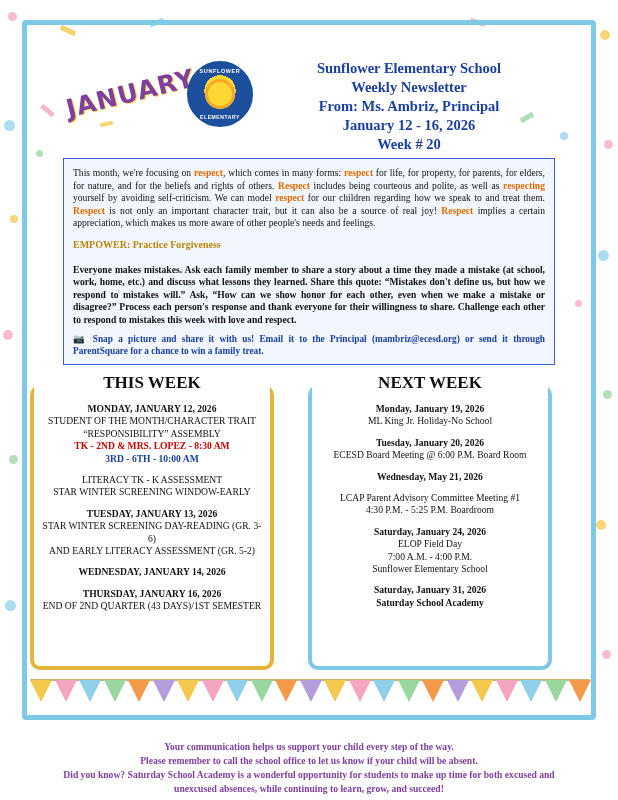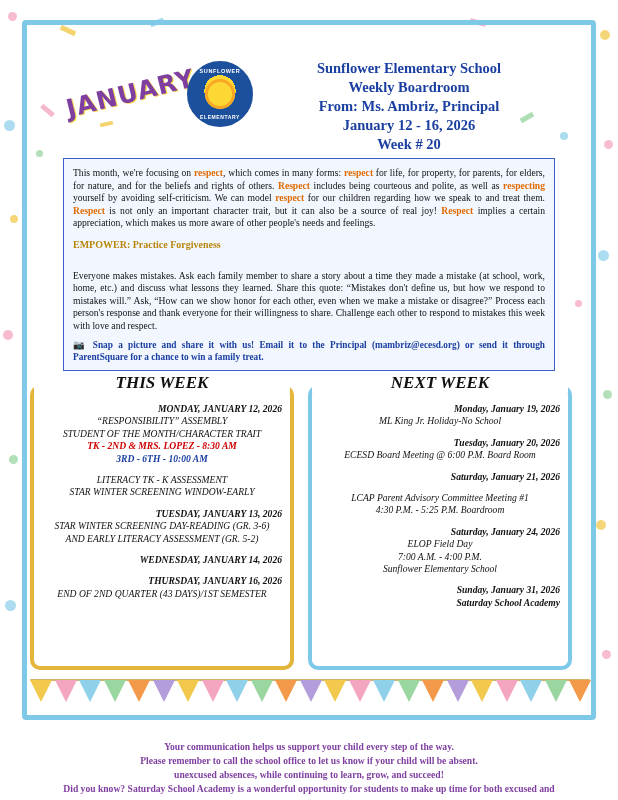--- a/index.html
+++ b/index.html
@@ -147,41 +147,41 @@
     color: #e06c00;
     font-weight: bold;
   }
   .empower-title {
     color: #b8860b;
     font-weight: bold;
     margin-top: 9px;
     font-size: 10px;
   }
   .empower-body {
-    margin-top: 18px;
+    margin-top: 12px;
+    font-weight: bold;
   }
   .snap-line {
     margin-top: 6px;
     color: #1a3fa0;
     font-weight: bold;
     font-size: 9.3px;
     line-height: 12px;
   }
 
   
   .col {
     position: absolute;
     top: 385px;
-    width: 264px;
+    width: 244px;
     height: 285px;
     border: 4px solid;
     border-radius: 10px;
     background: #ffffff;
     box-sizing: border-box;
-    font-style: italic;
   }
   .col-left { left: 30px; border-color: #e3b53a; }
   .col-right { left: 308px; border-color: #7ec9e8; }
   .col-title {
     position: absolute;
     top: -16px;
     left: 0;
     width: 100%;
     text-align: center;
     font-size: 17px;
@@ -191,21 +191,21 @@
     font-family: "Liberation Serif", serif;
   }
   .col-body {
     padding: 14px 8px 6px 8px;
     text-align: center;
     font-size: 9.6px;
     line-height: 12.4px;
     color: #111111;
   }
   .ev { margin-bottom: 9px; }
-  .ev .d { font-weight: bold; text-align: right; }
+  .ev .d { font-weight: bold; }
   .ev .red { color: #cc0000; font-weight: bold; }
   .ev .blue { color: #1a3fa0; font-weight: bold; }
 
   
   .bunting {
     position: absolute;
     left: 30px;
     top: 678px;
     width: 560px;
     height: 34px;
@@ -279,41 +279,41 @@
     <div class="january-badge">JANUARY</div>
 
     <div class="logo">
       <div class="logo-top">SUNFLOWER</div>
       <div class="sun"></div>
       <div class="logo-bot">ELEMENTARY</div>
     </div>
 
     <div class="header-text">
       <div>Sunflower Elementary School</div>
-      <div>Weekly Boardroom</div>
+      <div>Weekly Newsletter</div>
       <div>From: Ms. Ambriz, Principal</div>
       <div>January 12 - 16, 2026</div>
       <div>Week # 20</div>
     </div>
   </div>
 
   <div class="message-box">
     <div id="respect-paragraph"><span>This month, we're focusing on </span><span class="respect">respect</span><span>, which comes in many forms: </span><span class="respect">respect</span><span> for life, for property, for parents, for elders, for nature, and for the beliefs and rights of others. </span><span class="respect">Respect</span><span> includes being courteous and polite, as well as </span><span class="respect">respecting</span><span> yourself by avoiding self-criticism. We can model </span><span class="respect">respect</span><span> for our children regarding how we speak to and treat them. </span><span class="respect">Respect</span><span> is not only an important character trait, but it can also be a source of real joy! </span><span class="respect">Respect</span><span> implies a certain appreciation, which makes us more aware of other people's needs and feelings.</span></div>
     <div class="empower-title">EMPOWER: Practice Forgiveness</div>
     <div class="empower-body">Everyone makes mistakes. Ask each family member to share a story about a time they made a mistake (at school, work, home, etc.) and discuss what lessons they learned. Share this quote: “Mistakes don't define us, but how we respond to mistakes will.” Ask, “How can we show honor for each other, even when we make a mistake or disagree?” Process each person's response and thank everyone for their willingness to share. Challenge each other to respond to mistakes this week with love and respect.</div>
     <div class="snap-line">📷 Snap a picture and share it with us! Email it to the Principal (mambriz@ecesd.org) or send it through ParentSquare for a chance to win a family treat.</div>
   </div>
 
   <div class="col col-left">
     <div class="col-title">THIS WEEK</div>
     <div class="col-body" id="this-week-events">
         <div class="ev">
           <div class="d">MONDAY, JANUARY 12, 2026</div>
+          <div>STUDENT OF THE MONTH/CHARACTER TRAIT</div>
           <div>“RESPONSIBILITY” ASSEMBLY</div>
-          <div>STUDENT OF THE MONTH/CHARACTER TRAIT</div>
           <div class="red">TK - 2ND &amp; MRS. LOPEZ - 8:30 AM</div>
           <div class="blue">3RD - 6TH - 10:00 AM</div>
         </div>
         <div class="ev">
           <div>LITERACY  TK - K ASSESSMENT</div>
           <div>STAR WINTER SCREENING WINDOW-EARLY</div>
         </div>
         <div class="ev">
           <div class="d">TUESDAY, JANUARY 13, 2026</div>
           <div>STAR WINTER SCREENING DAY-READING (GR. 3-6)</div>
@@ -334,34 +334,34 @@
     <div class="col-body" id="next-week-events">
         <div class="ev">
           <div class="d">Monday, January 19, 2026</div>
           <div>ML King Jr. Holiday-No School</div>
         </div>
         <div class="ev">
           <div class="d">Tuesday, January 20, 2026</div>
           <div>ECESD Board Meeting @ 6:00 P.M. Board Room</div>
         </div>
         <div class="ev">
-          <div class="d">Saturday, January 21, 2026</div>
+          <div class="d">Wednesday, May 21, 2026</div>
         </div>
         <div class="ev">
           <div>LCAP Parent Advisory Committee Meeting #1</div>
           <div>4:30 P.M. - 5:25 P.M. Boardroom</div>
         </div>
         <div class="ev">
           <div class="d">Saturday, January 24, 2026</div>
           <div>ELOP Field Day</div>
           <div>7:00 A.M. - 4:00 P.M.</div>
           <div>Sunflower Elementary School</div>
         </div>
         <div class="ev">
-          <div class="d">Sunday, January 31, 2026</div>
+          <div class="d">Saturday, January 31, 2026</div>
           <div class="d">Saturday School Academy</div>
         </div>
       </div>
   </div>
 
   <div class="bunting">
     <div class="bunting-line"></div>
     <div id="flags">
         <div class="flag" style="left: 0px; border-top-color: rgb(242, 201, 76);"></div>
         <div class="flag" style="left: 24.5px; border-top-color: rgb(244, 166, 192);"></div>
@@ -385,18 +385,18 @@
         <div class="flag" style="left: 465.5px; border-top-color: rgb(244, 166, 192);"></div>
         <div class="flag" style="left: 490px; border-top-color: rgb(143, 208, 234);"></div>
         <div class="flag" style="left: 514.5px; border-top-color: rgb(154, 214, 160);"></div>
         <div class="flag" style="left: 539px; border-top-color: rgb(242, 153, 74);"></div>
       </div>
   </div>
 
   <div class="footer">
     <div>Your communication helps us support your child every step of the way.</div>
     <div>Please remember to call the school office to let us know if your child will be absent.</div>
+    <div>Did you know? Saturday School Academy is a wonderful opportunity for students to make up time for both excused and</div>
     <div>unexcused absences, while continuing to learn, grow, and succeed!</div>
-    <div>Did you know? Saturday School Academy is a wonderful opportunity for students to make up time for both excused and</div>
     <div class="last">Thank you for being such an important part of our school community. We truly appreciate your partnership!</div>
   </div>
 
 </div>
 
 </body></html>

